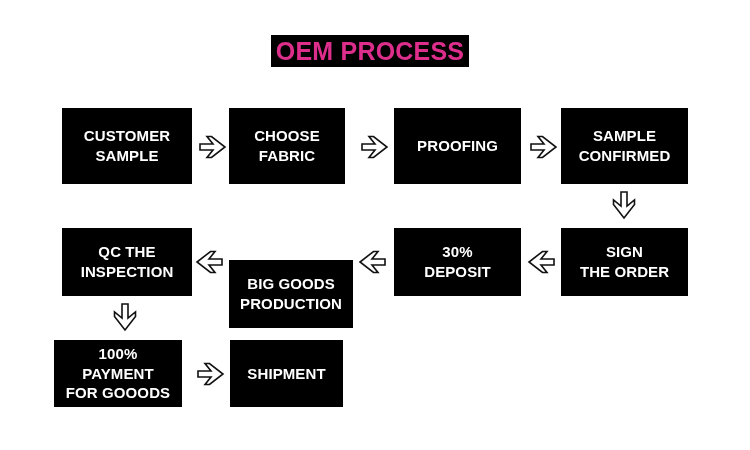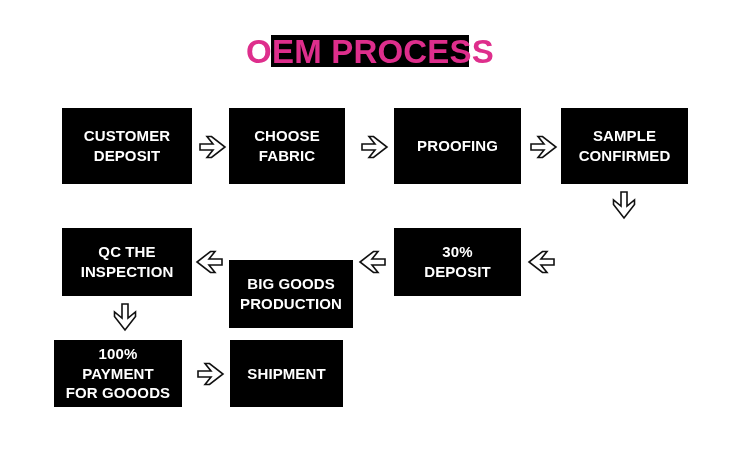--- a/index.html
+++ b/index.html
@@ -28,21 +28,21 @@
     top: 35px;
     width: 198px;
     height: 32px;
     background: #000000;
     display: flex;
     align-items: center;
     justify-content: center;
   }
   .title-text {
     color: #DE2E8C;
-    font-size: 33px;
+    font-size: 25px;
     font-weight: bold;
     letter-spacing: 0.2px;
     line-height: 1;
     white-space: nowrap;
     font-family: "Liberation Sans", sans-serif;
   }
 
   
   .node {
     position: absolute;
@@ -84,21 +84,21 @@
 <body>
 
 <div id="canvas">
 
   <div class="title-box">
     <span class="title-text">OEM PROCESS</span>
   </div>
 
   <div class="node" style="left:62px; top:108px; width:130px; height:76px;">
     <span class="label">CUSTOMER
-DEPOSIT</span>
+SAMPLE</span>
   </div>
 
   <div class="arrow" style="left:199px; top:135px; width:28px; height:24px;">
     <svg width="28" height="24" viewBox="0 0 28 24" aria-hidden="true">
       <path d="M1,9 L14,9 L8,1.5 L12.5,1.5 L26,12 L12.5,22.5 L8,22.5 L14,15 L1,15 Z"></path>
     </svg>
   </div>
 
   <div class="node" style="left:229px; top:108px; width:116px; height:76px;">
     <span class="label">CHOOSE
@@ -158,20 +158,24 @@
     <span class="label">30%
 DEPOSIT</span>
   </div>
 
   <div class="arrow" style="left:528px; top:250px; width:28px; height:24px;">
     <svg width="28" height="24" viewBox="0 0 28 24" aria-hidden="true">
       <path d="M26,9 L13,9 L19,1.5 L14.5,1.5 L1,12 L14.5,22.5 L19,22.5 L13,15 L26,15 Z"></path>
     </svg>
   </div>
 
+  <div class="node" style="left:561px; top:228px; width:127px; height:68px;">
+    <span class="label">SIGN
+THE ORDER</span>
+  </div>
 
   <div class="arrow" style="left:113px; top:303px; width:24px; height:30px;">
     <svg width="24" height="30" viewBox="0 0 24 30" aria-hidden="true">
       <path d="M9,1 L15,1 L15,15 L22.5,9 L22.5,13.5 L12,27 L1.5,13.5 L1.5,9 L9,15 Z"></path>
     </svg>
   </div>
 
   <div class="node" style="left:54px; top:340px; width:128px; height:67px;">
     <span class="label">100%
 PAYMENT

